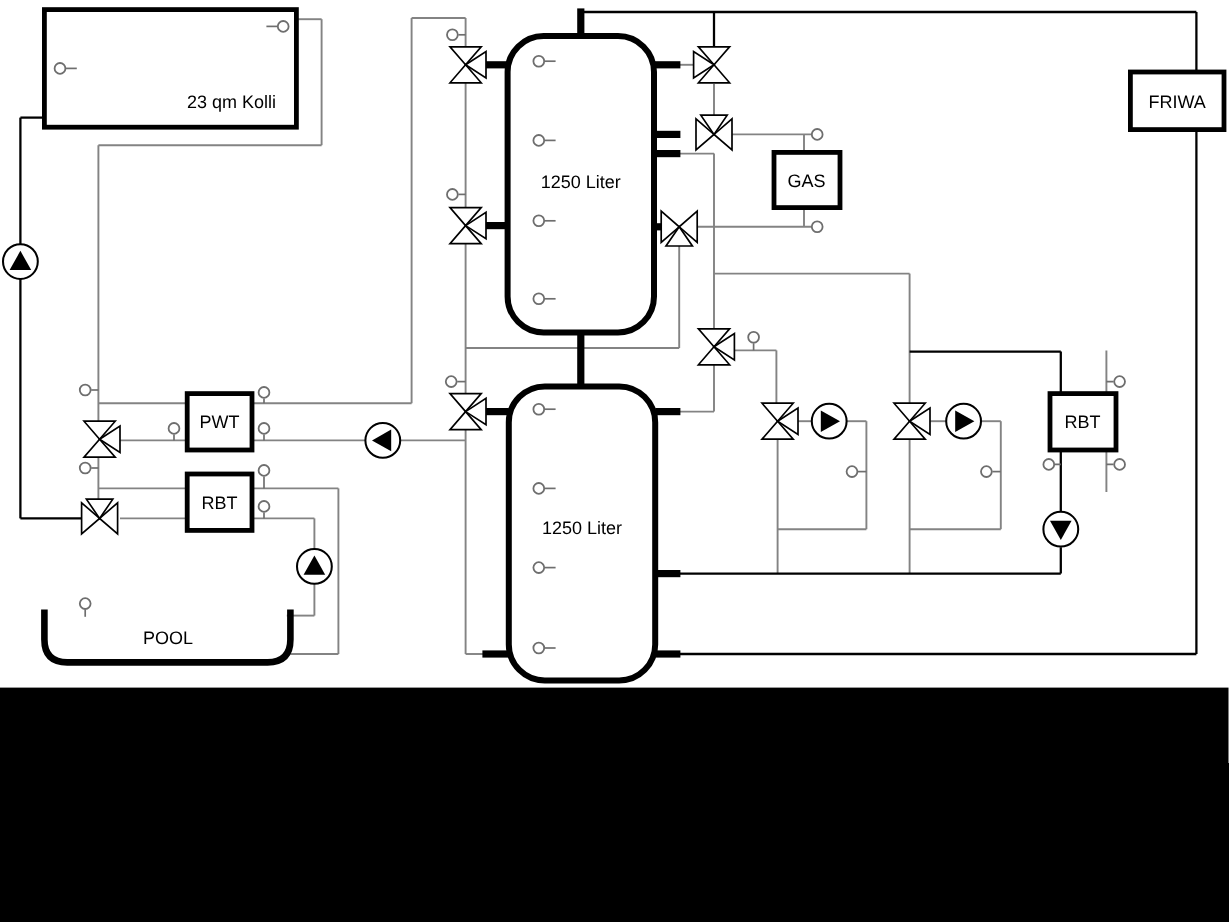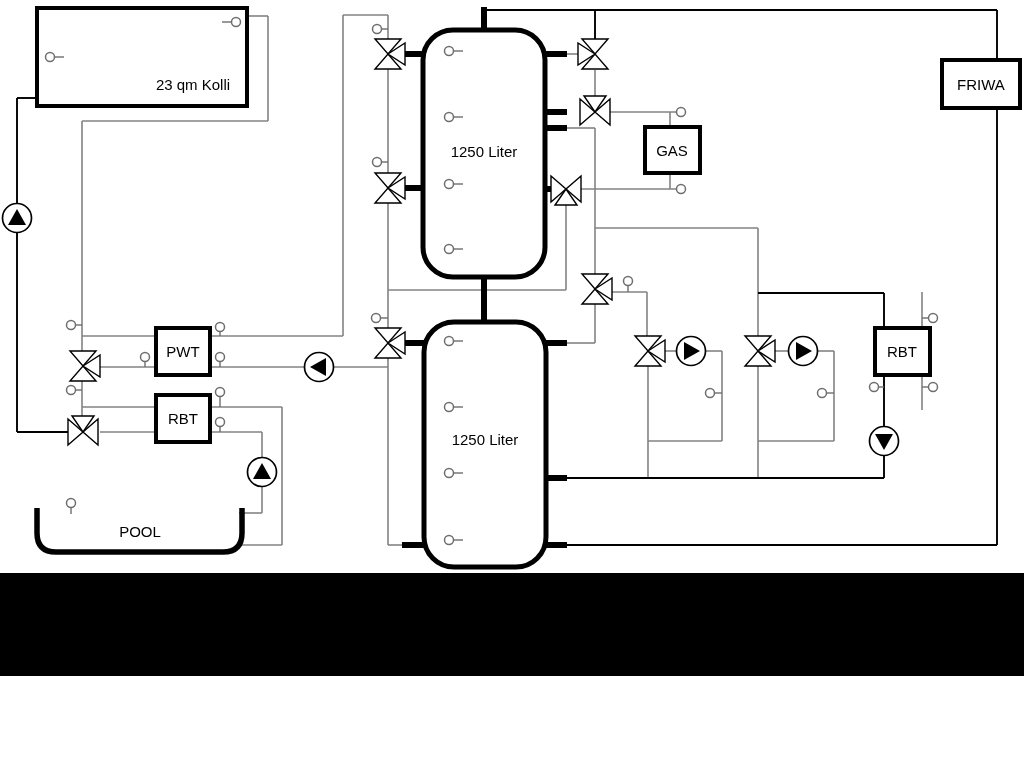--- a/index.html
+++ b/index.html
@@ -1,16 +1,16 @@
 <!DOCTYPE html>
 <html><head>
 <meta charset="utf-8">
 <style>
   html,body{margin:0;padding:0;background:#ffffff;}
-  .stage{width:1024px;height:676px;position:relative;overflow:hidden;background:#fff;}
+  .stage{width:1024px;height:768px;position:relative;overflow:hidden;background:#fff;}
   svg{display:block;}
   text{font-family:"Liberation Sans","DejaVu Sans",sans-serif;fill:#000;}
 </style>
 </head>
 <body>
 
 <div class="stage">
   <svg id="diagram" width="1024" height="768" viewBox="0 0 1024 768" xmlns="http://www.w3.org/2000/svg">
       <g stroke="#838383" stroke-width="1.6" stroke-linecap="butt">
         <line x1="248" y1="16" x2="268" y2="16"></line>

